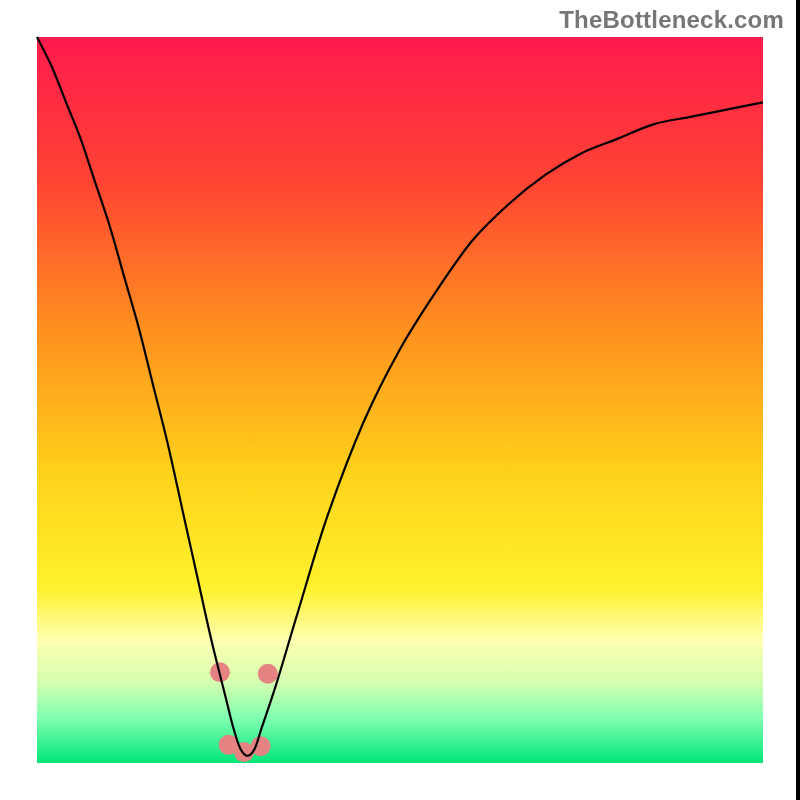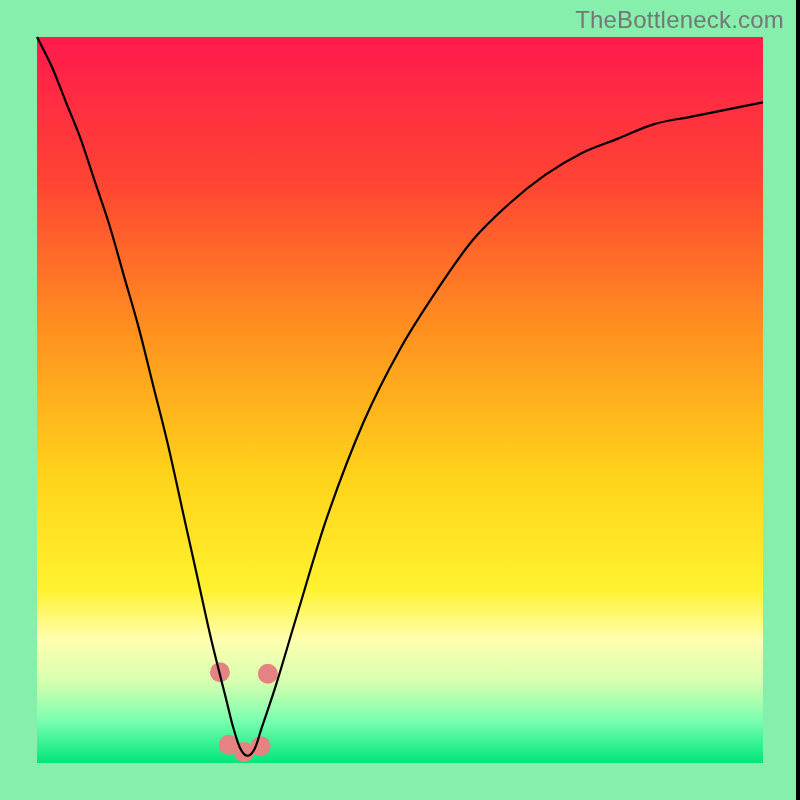--- a/index.html
+++ b/index.html
@@ -7,21 +7,22 @@
     padding: 0;
     width: 800px;
     height: 800px;
     overflow: hidden;
     background: #000;
   }
   .frame {
     position: relative;
     width: 796px;
     height: 800px;
-    background: #86efac;
+    background: #ffffff;
+    font-weight: bold;
   }
   .watermark {
     position: absolute;
     top: 6px;
     right: 12px;
     font-family: Arial, Helvetica, sans-serif;
     font-size: 24px;
     color: #767676;
     letter-spacing: 0.2px;
   }

